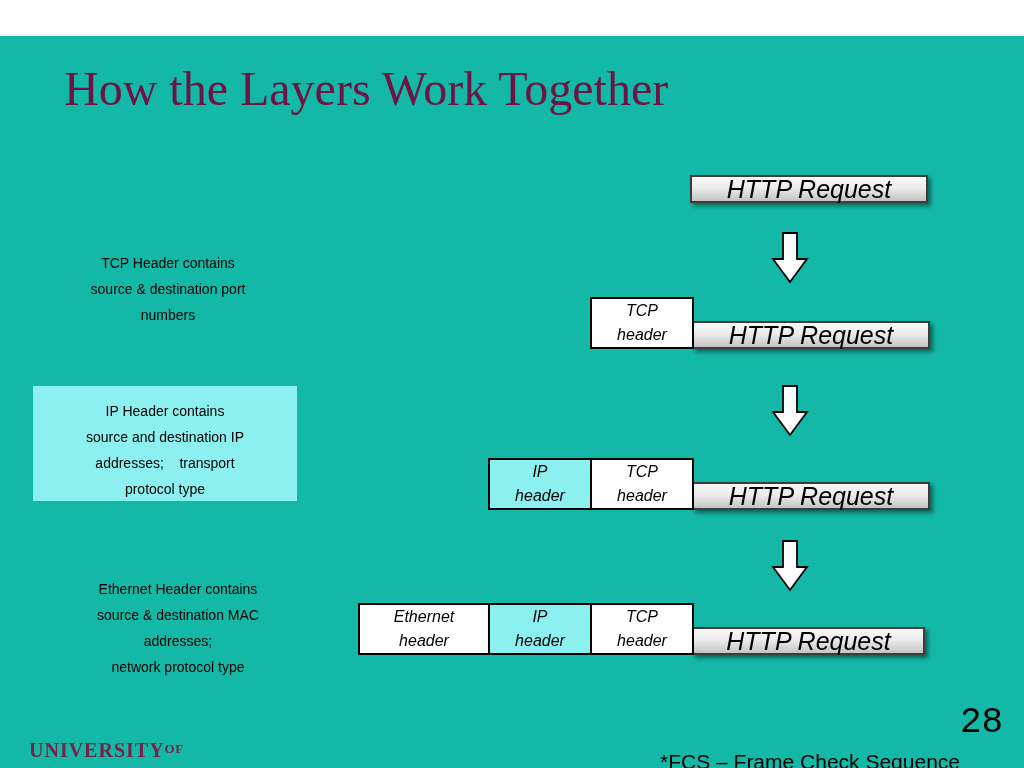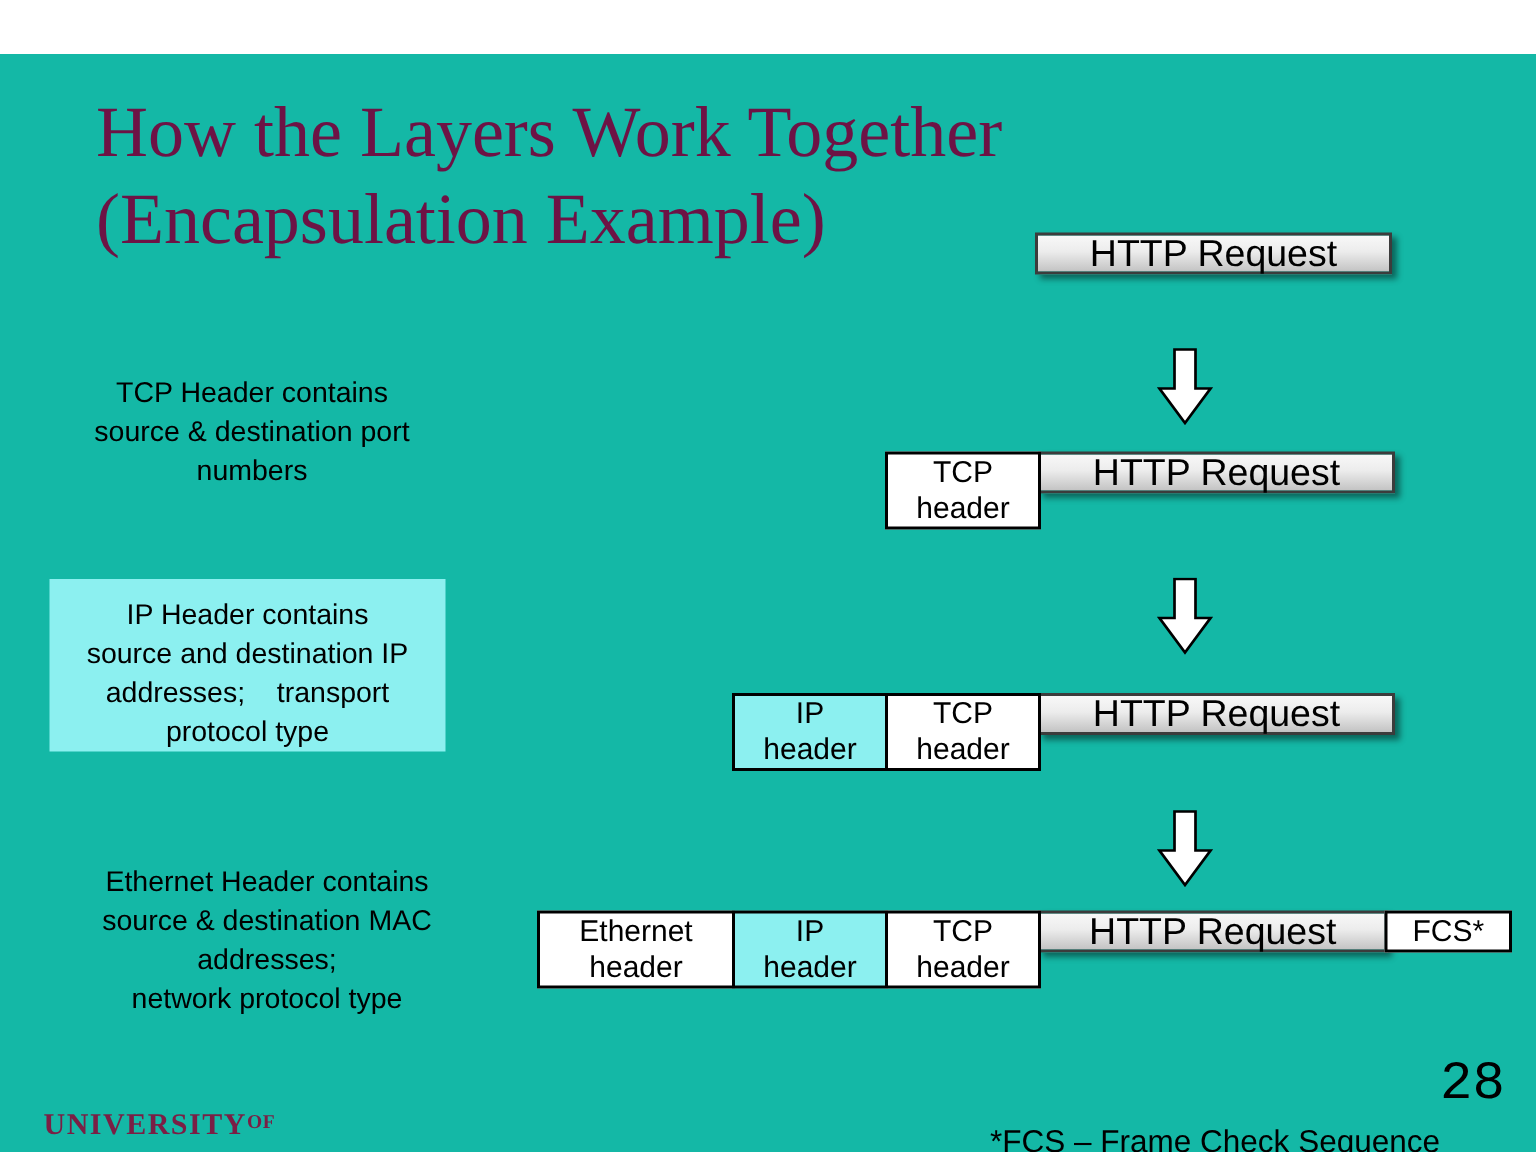--- a/index.html
+++ b/index.html
@@ -26,46 +26,47 @@
     left: 64px;
     top: 24px;
     font-family: "Liberation Serif", serif;
     font-size: 48px;
     line-height: 58px;
     color: var(--maroon);
     white-space: pre;
   }
   .note {
     position: absolute;
-    font-size: 19px;
+    font-size: 14px;
     line-height: 26px;
     color: #000;
     text-align: center;
     white-space: pre-line;
   }
   .note-tcp { left: 28px; top: 214px; width: 280px; }
   .note-ip {
     left: 33px; top: 350px; width: 264px; height: 115px;
     background: var(--cyan);
     padding-top: 12px;
   }
   .note-eth { left: 28px; top: 540px; width: 300px; }
 
   .seg-row {
     position: absolute;
     display: flex;
-    align-items: flex-start;
+    align-items: flex-end;
     height: 48px;
+    font-style: italic;
   }
   .seg {
     display: flex;
     align-items: center;
     justify-content: center;
     text-align: center;
-    font-size: 20px;
+    font-size: 16px;
     line-height: 24px;
     white-space: pre-line;
     border: 2px solid #000;
     background: #ffffff;
     position: relative;
     z-index: 2;
   }
   .seg + .seg { margin-left: -2px; }
   .seg-cyan { background: var(--cyan); }
   .seg-payload {
@@ -119,21 +120,21 @@
     font-family: Liberation Mono, monospace;
     font-size: 36px;
     color: #000;
   }
 </style>
 </head>
 <body>
 
 <div class="slide">
 
-  <div class="title"><span>How the Layers Work Together</span><br><span>(Encapsulation Example)</span></div>
+  <div class="title"><span>How the Layers Work Together</span><br></div>
 
   <div class="note note-tcp">TCP Header contains
 source &amp; destination port
 numbers</div>
   <div class="note note-ip">IP Header contains
 source and destination IP
 addresses;&nbsp;&nbsp;&nbsp;&nbsp;transport
 protocol type</div>
   <div class="note note-eth">Ethernet Header contains
 source &amp; destination MAC
@@ -171,21 +172,20 @@
   </svg>
 
   <div class="seg-row" style="left:358px; top:571px;">
     <div class="seg w-eth">Ethernet
 header</div>
     <div class="seg seg-cyan w-hdr">IP
 header</div>
     <div class="seg w-hdr">TCP
 header</div>
     <div class="seg seg-payload w-pay4">HTTP Request</div>
-    <div class="seg w-fcs">FCS*</div>
   </div>
 
   <div class="logo">
     <span>UNIVERSITY</span><span class="of">OF</span><br>
   </div>
 
   <div class="footer-note">*FCS – Frame Check Sequence</div>
   <div class="page-number">28</div>
 
 </div>

